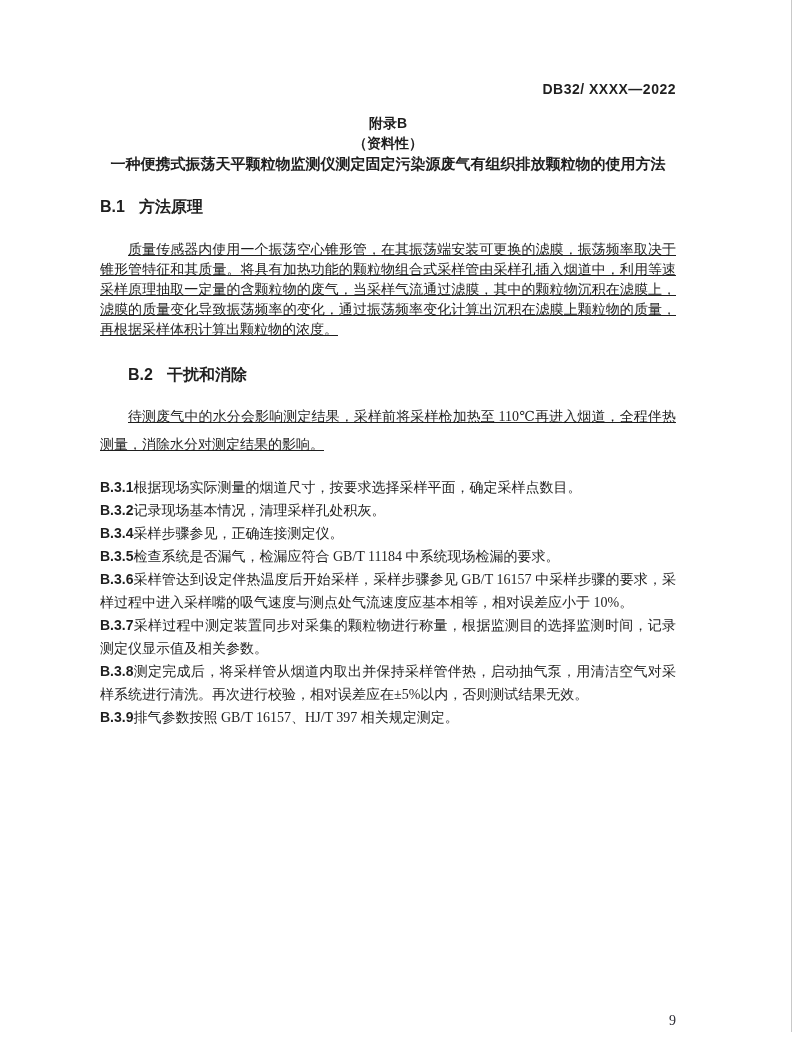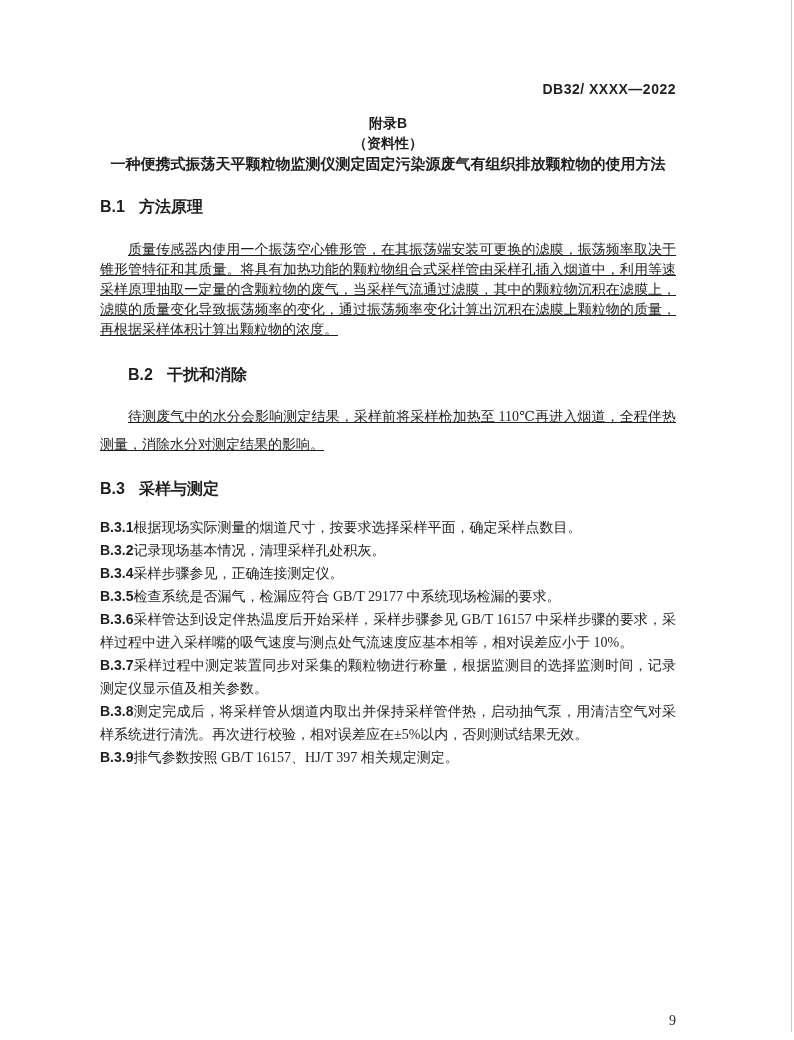--- a/index.html
+++ b/index.html
@@ -102,33 +102,30 @@
     <div class="sec-heading h-b1">
       <span class="snum">B.1</span><span>方法原理</span>
     </div>
     <p class="para para-b1">质量传感器内使用一个振荡空心锥形管，在其振荡端安装可更换的滤膜，振荡频率取决于锥形管特征和其质量。将具有加热功能的颗粒物组合式采样管由采样孔插入烟道中，利用等速采样原理抽取一定量的含颗粒物的废气，当采样气流通过滤膜，其中的颗粒物沉积在滤膜上，滤膜的质量变化导致振荡频率的变化，通过振荡频率变化计算出沉积在滤膜上颗粒物的质量，再根据采样体积计算出颗粒物的浓度。</p>
 
     <div class="sec-heading h-b2">
       <span class="snum">B.2</span><span>干扰和消除</span>
     </div>
     <p class="para para-b2">待测废气中的水分会影响测定结果，采样前将采样枪加热至 110℃再进入烟道，全程伴热测量，消除水分对测定结果的影响。</p>
 
-    <div class="sec-heading h-b3">
-      <span class="snum">B.3</span><span>采样与测定</span>
-    </div>
 
     <div class="clause-list">
   <p class="clause"><span class="cnum">B.3.1</span><span class="ctext">根据现场实际测量的烟道尺寸，按要求选择采样平面，确定采样点数目。</span></p>
 
   <p class="clause"><span class="cnum">B.3.2</span><span class="ctext">记录现场基本情况，清理采样孔处积灰。</span></p>
 
 
   <p class="clause"><span class="cnum">B.3.4</span><span class="ctext">采样步骤参见，正确连接测定仪。</span></p>
 
-  <p class="clause"><span class="cnum">B.3.5</span><span class="ctext">检查系统是否漏气，检漏应符合 GB/T 29177 中系统现场检漏的要求。</span></p>
+  <p class="clause"><span class="cnum">B.3.5</span><span class="ctext">检查系统是否漏气，检漏应符合 GB/T 11184 中系统现场检漏的要求。</span></p>
 
   <p class="clause"><span class="cnum">B.3.6</span><span class="ctext">采样管达到设定伴热温度后开始采样，采样步骤参见 GB/T 16157 中采样步骤的要求，采样过程中进入采样嘴的吸气速度与测点处气流速度应基本相等，相对误差应小于 10%。</span></p>
 
   <p class="clause"><span class="cnum">B.3.7</span><span class="ctext">采样过程中测定装置同步对采集的颗粒物进行称量，根据监测目的选择监测时间，记录测定仪显示值及相关参数。</span></p>
 
   <p class="clause"><span class="cnum">B.3.8</span><span class="ctext">测定完成后，将采样管从烟道内取出并保持采样管伴热，启动抽气泵，用清洁空气对采样系统进行清洗。再次进行校验，相对误差应在±5%以内，否则测试结果无效。</span></p>
 
   <p class="clause"><span class="cnum">B.3.9</span><span class="ctext">排气参数按照 GB/T 16157、HJ/T 397 相关规定测定。</span></p>
 </div>
 

